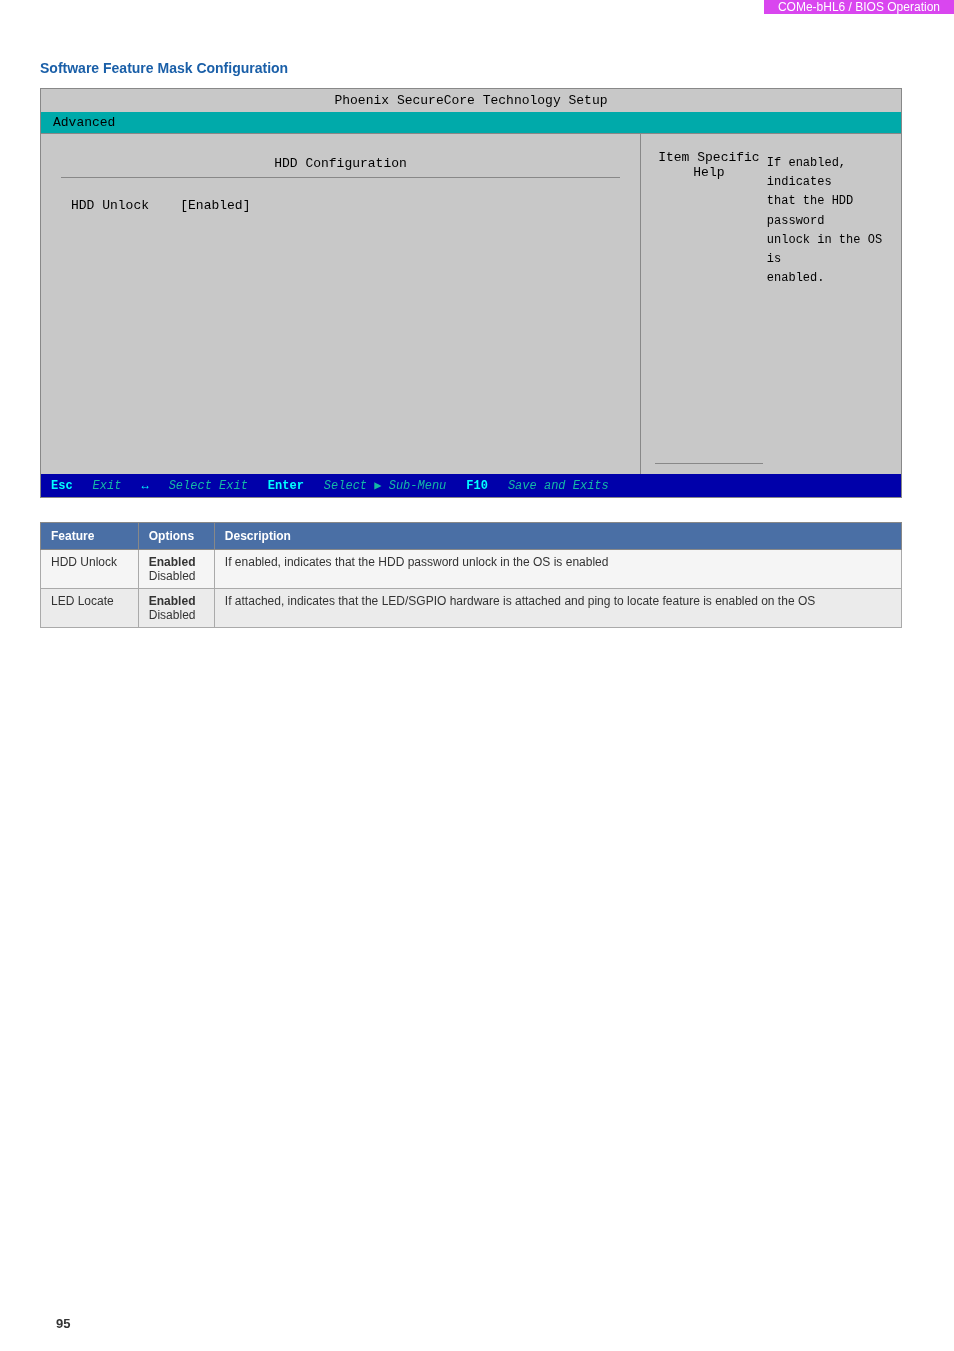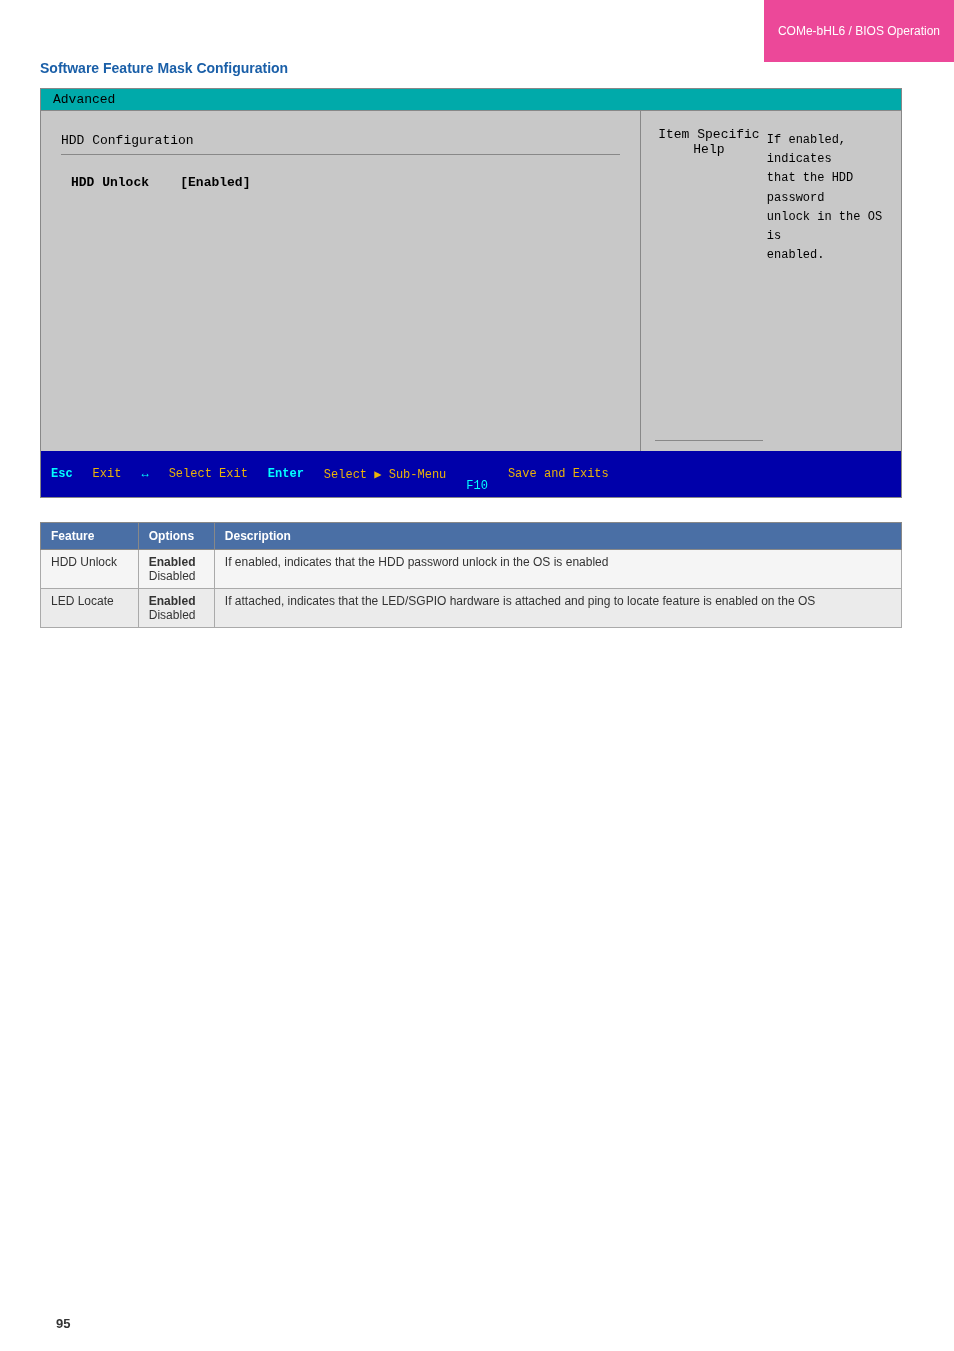--- a/index.html
+++ b/index.html
@@ -11,23 +11,23 @@
       font-size: 13px;
       color: #333;
       position: relative;
     }
 
     
     .top-label {
       position: absolute;
       top: 0;
       right: 0;
-      background: #ec4899;
+      background: #d946ef;
       color: white;
-      padding: 24px 14px;
+      padding: 0 14px;
       font-size: 12px;
     }
 
     
     .page-content {
       padding: 60px 52px 40px 40px;
     }
 
     
     .section-title {
@@ -76,57 +76,58 @@
       background: #c8c8c8;
     }
 
     .bios-right {
       width: 260px;
       padding: 10px 14px;
       background: #c8c8c8;
     }
 
     .bios-section-header {
+      text-align: center;
       background: #c8c8c8;
       padding: 6px 0;
       font-family: 'Courier New', Courier, monospace;
       border-bottom: 1px solid #888;
       font-size: 13px;
     }
 
     .bios-item {
       font-family: 'Courier New', Courier, monospace;
       font-size: 13px;
       margin: 6px 0;
       color: #000;
     }
 
     .bios-left-content {
       min-height: 280px;
       padding: 14px 10px;
-      font-weight: bold;
     }
 
     .bios-footer {
       background: #0000aa;
       color: #ffff00;
       font-family: 'Courier New', Courier, monospace;
       font-size: 12px;
       padding: 4px 10px;
       display: flex;
       gap: 20px;
       align-items: center;
     }
 
     .bios-footer span {
       color: #00ffff;
     }
 
     .bios-footer .label {
-      color: #eab308;
+      color: #14b8a6;
+      font-style: italic;
     }
 
     
     .feature-table {
       width: 100%;
       border-collapse: collapse;
       font-size: 12px;
       margin-top: 12px;
     }
 
@@ -181,20 +182,21 @@
 <body>
 
 <div class="top-label">COMe-bHL6 / BIOS Operation</div>
 
 <div class="page-content">
 
   <div class="section-title">Software Feature Mask Configuration</div>
 
   <div class="bios-container">
 
+    <div class="bios-title-bar">Phoenix SecureCore Technology Setup</div>
 
     <div class="bios-menu-bar">
       <span>Advanced</span>
     </div>
 
     <div class="bios-main">
 
       <div class="bios-left">
         <div class="bios-section-header">HDD Configuration</div>
         <div class="bios-left-content">
@@ -217,21 +219,21 @@
       </div>
     </div>
 
     <div class="bios-footer">
       <span style="color:#00ffff; font-weight:bold;">Esc</span>
       <span class="label">Exit</span>
       <span>↔</span>
       <span class="label">Select Exit</span>
       <span style="color:#00ffff; font-weight:bold;">Enter</span>
       <span class="label">Select ▶ Sub-Menu</span>
-      <span style="color:#00ffff; font-weight:normal;margin-top:24px;">F10</span>
+      <span style="color:#00ffff; font-weight:bold;">F10</span>
       <span class="label">Save and Exits</span>
     </div>
   </div>
 
   <table class="feature-table">
     <thead>
       <tr>
         <th>Feature</th>
         <th>Options</th>
         <th>Description</th>

